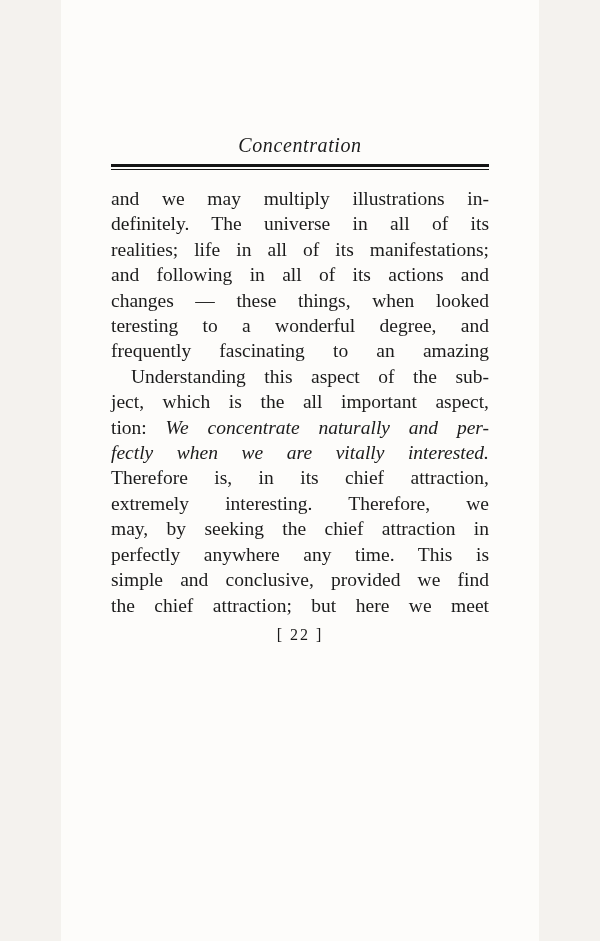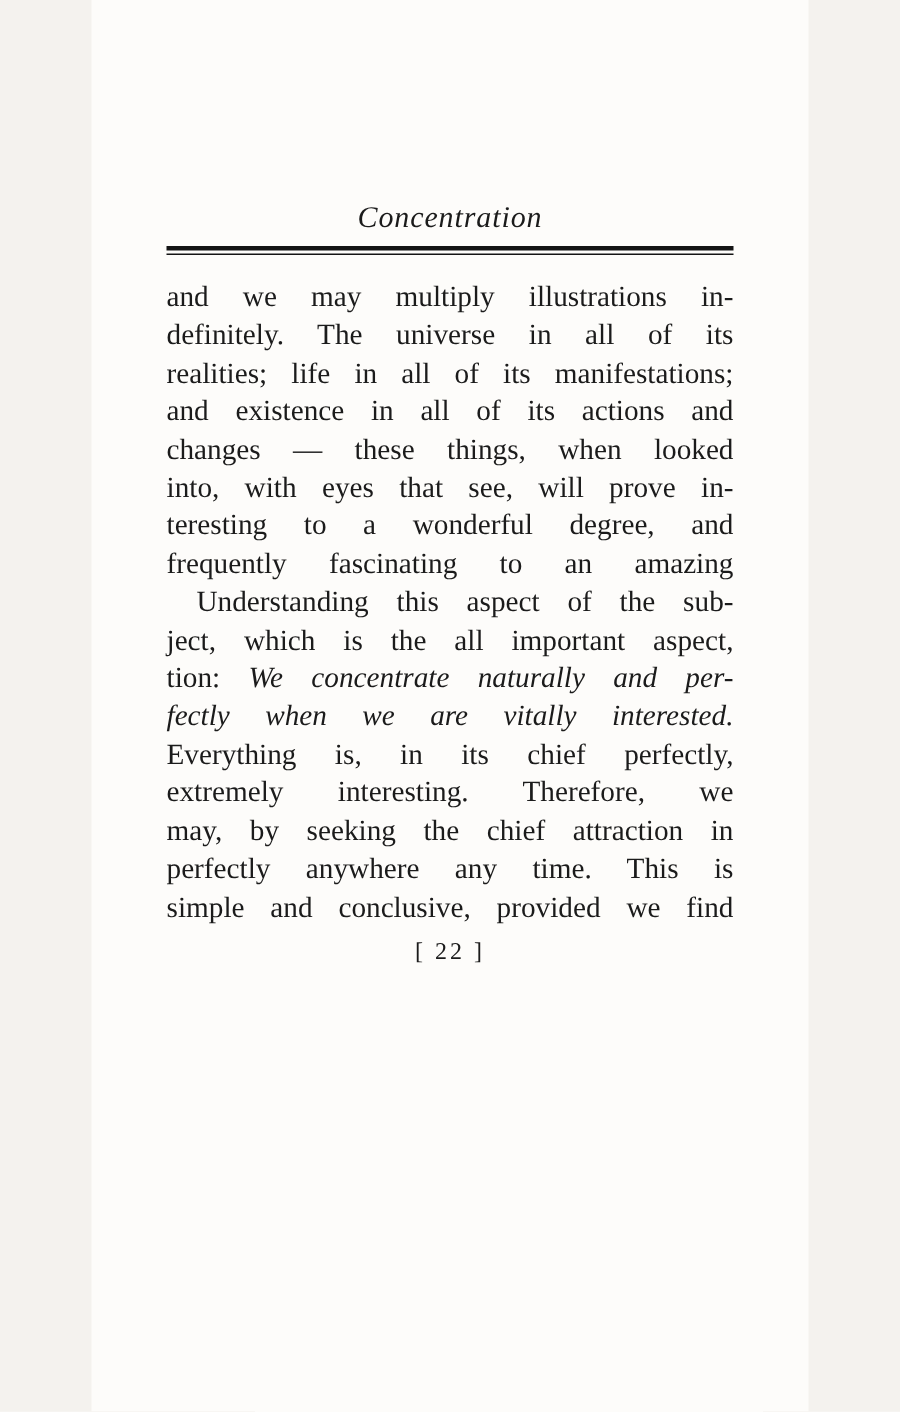--- a/index.html
+++ b/index.html
@@ -60,32 +60,32 @@
 
     <div class="head-rule">
       <div class="thick"></div>
       <div class="thin"></div>
     </div>
 
     <div class="body-text">
       <div class="line"><span>and we may multiply illustrations in-</span></div>
       <div class="line"><span>definitely.  The universe in all of its</span></div>
       <div class="line"><span>realities; life in all of its manifestations;</span></div>
-      <div class="line"><span>and existence in all of its actions and</span></div>
+      <div class="line"><span>and following in all of its actions and</span></div>
       <div class="line"><span>changes — these things, when looked</span></div>
-      <div class="line"><span>into, with eyes that see, will prove in-</span></div>
       <div class="line"><span>teresting to a wonderful degree, and</span></div>
       <div class="line"><span>frequently fascinating to an amazing</span></div>
       <div class="line indent"><span>Understanding this aspect of the sub-</span></div>
       <div class="line"><span>ject, which is the all important aspect,</span></div>
       <div class="line"><span>tion:  </span><span class="it">We concentrate naturally and per-</span></div>
       <div class="line"><span class="it">fectly when we are vitally interested.</span></div>
-      <div class="line"><span>Everything is, in its chief perfectly,</span></div>
+      <div class="line"><span>Therefore is, in its chief attraction,</span></div>
       <div class="line"><span>extremely interesting.  Therefore, we</span></div>
       <div class="line"><span>may, by seeking the chief attraction in</span></div>
       <div class="line"><span>perfectly anywhere any time.  This is</span></div>
       <div class="line"><span>simple and conclusive, provided we find</span></div>
+      <div class="line"><span>the chief attraction; but here we meet</span></div>
     </div>
 
     <div class="page-number">[ 22 ]</div>
 
   </div>
 </div>
 
 </body></html>

